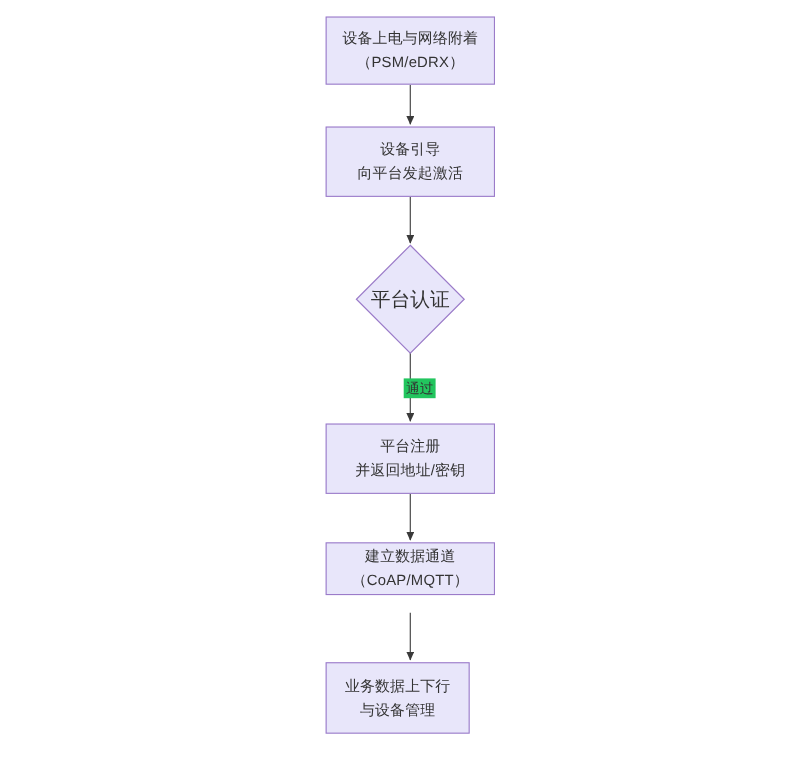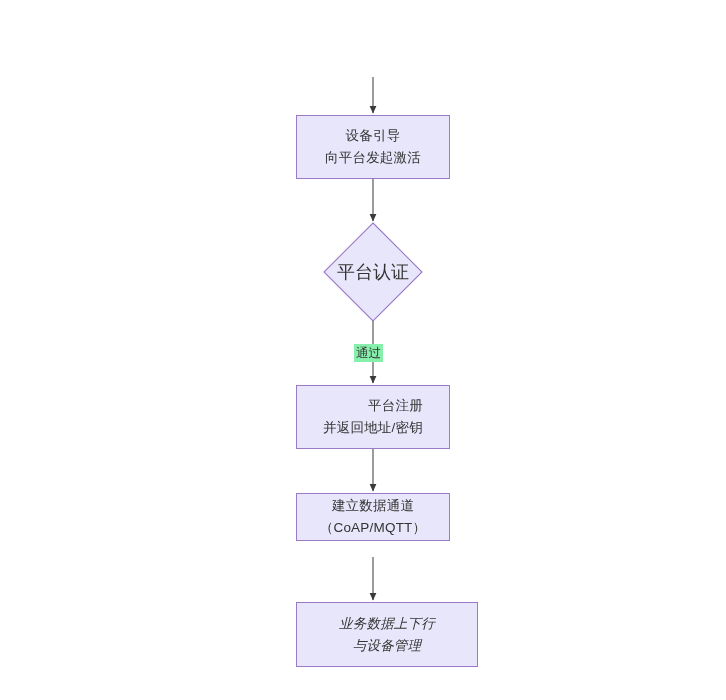--- a/index.html
+++ b/index.html
@@ -58,24 +58,25 @@
     font-size: 18px;
     line-height: 22px;
     color: #333333;
     white-space: pre-line;
   }
   .edge-label {
     position: absolute;
     font-size: 12.5px;
     line-height: 16px;
     color: #333333;
-    background: #86efac;
+    background: #22c55e;
     padding: 1px 2px;
     white-space: nowrap;
     z-index: 4;
+    margin-left: 13px;
   }
 </style>
 </head>
 <body>
 
 <div id="flow-root">
 
   <svg class="svg-layer" width="726" height="700" viewBox="0 0 726 700">
     <defs>
       <marker id="arrowhead" markerWidth="9" markerHeight="9" refX="7.5" refY="3.6" orient="auto" markerUnits="userSpaceOnUse">
@@ -89,40 +90,44 @@
 
     <line x1="373" y1="321" x2="373" y2="383" stroke="#4a4a4a" stroke-width="1.1" marker-end="url(#arrowhead)"></line>
 
     <line x1="373" y1="449" x2="373" y2="491" stroke="#4a4a4a" stroke-width="1.1" marker-end="url(#arrowhead)"></line>
 
     <line x1="373" y1="557" x2="373" y2="600" stroke="#4a4a4a" stroke-width="1.1" marker-end="url(#arrowhead)"></line>
 
     <polygon points="373,223 422,272 373,321 324,272" fill="#e8e6fa" stroke="#9b7bc9" stroke-width="1.1"></polygon>
   </svg>
 
+  <div class="node node-process" style="left:296px; top:15px; width:154px; height:62px;">
+    <div class="node-label">设备上电与网络附着
+（PSM/eDRX）</div>
+  </div>
 
   <div class="node node-process" style="left:296px; top:115px; width:154px; height:64px;">
     <div class="node-label">设备引导
 向平台发起激活</div>
   </div>
 
   <div class="node node-decision" style="left:324px; top:223px; width:98px; height:98px;">
     <div class="decision-text">平台认证</div>
   </div>
 
   <div class="edge-label" style="left:354px; top:344px;">通过</div>
 
-  <div class="node node-process" style="left:296px; top:385px; width:154px; height:64px;text-align:right;">
+  <div class="node node-process" style="left:296px; top:385px; width:154px; height:64px;">
     <div class="node-label">平台注册
 并返回地址/密钥</div>
   </div>
 
   <div class="node node-process" style="left:296px; top:493px; width:154px; height:48px;">
     <div class="node-label">建立数据通道
 （CoAP/MQTT）</div>
   </div>
 
-  <div class="node node-process" style="left:296px; top:602px; width:182px; height:65px;font-style:italic;">
+  <div class="node node-process" style="left:296px; top:602px; width:131px; height:65px;">
     <div class="node-label">业务数据上下行
 与设备管理</div>
   </div>
 
 </div>
 
 </body></html>

